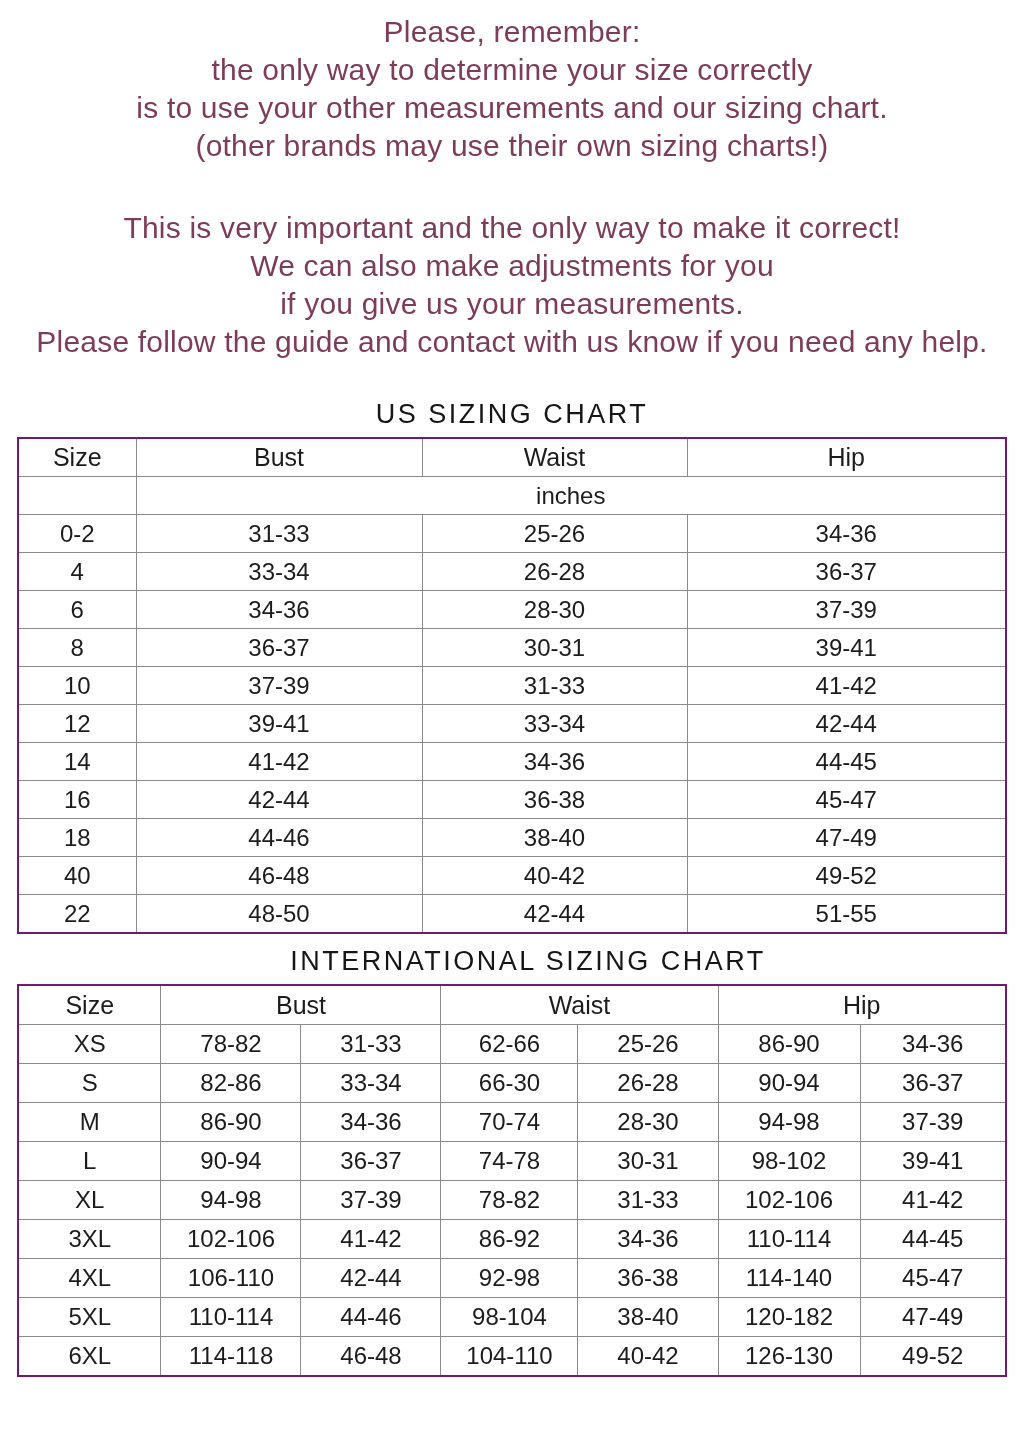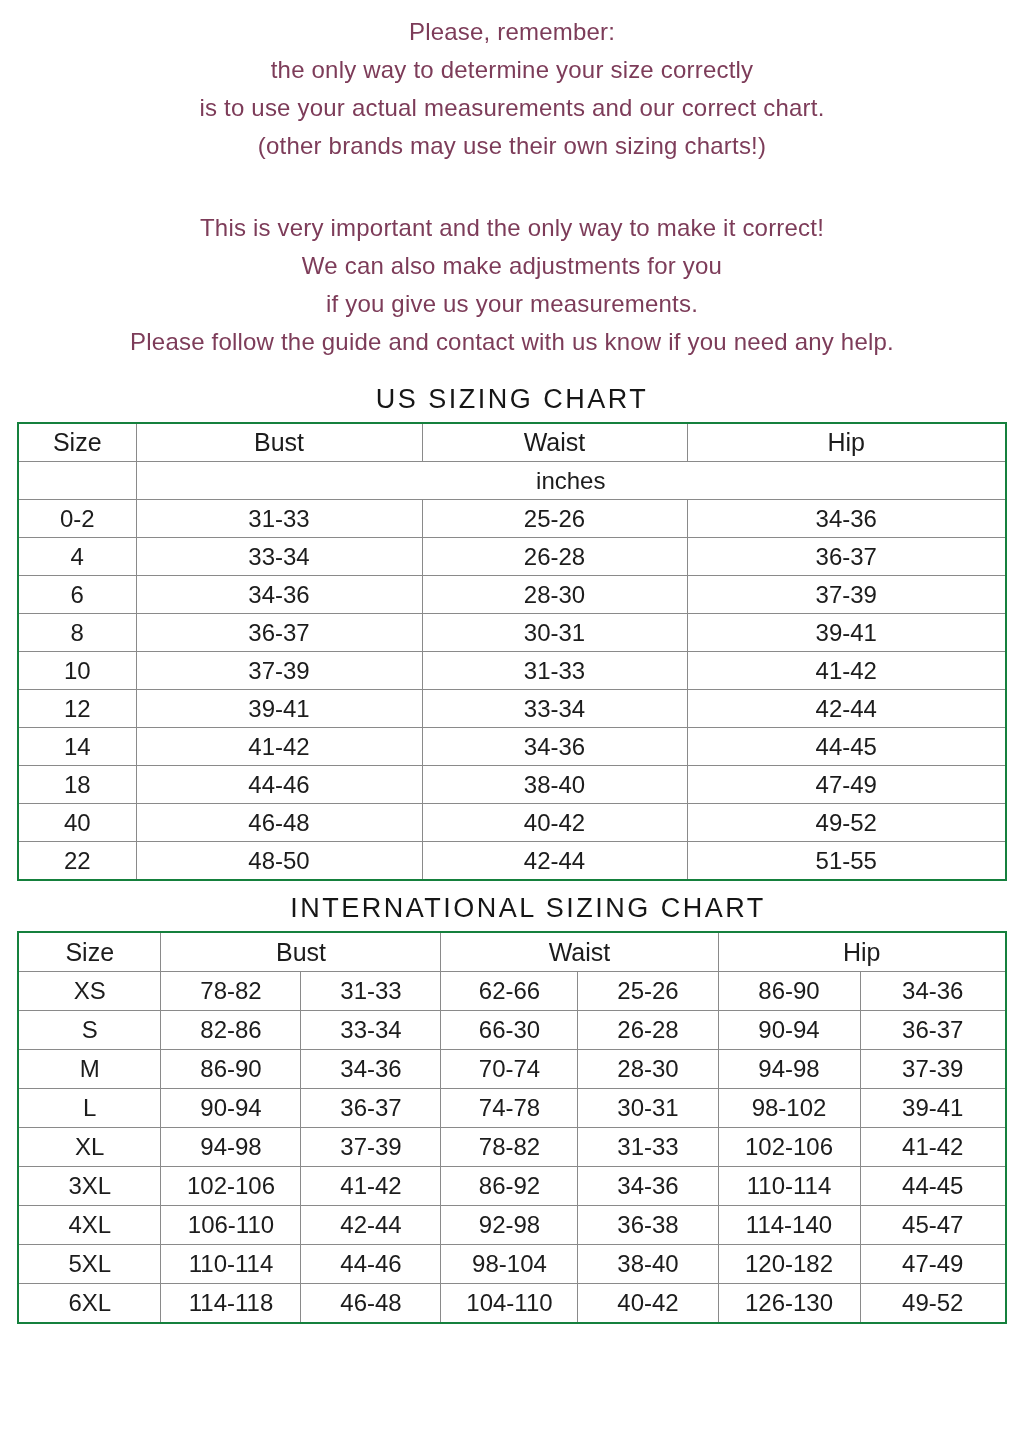--- a/index.html
+++ b/index.html
@@ -17,45 +17,45 @@
   .page {
     width: 1024px;
     height: 1432px;
     background: #ffffff;
   }
   
   .intro {
     padding-top: 13px;
     text-align: center;
     color: #7d3c59;
-    font-size: 24px;
+    font-size: 30px;
     font-weight: 300;
     line-height: 38px;
     letter-spacing: 0.2px;
   }
   .intro p { margin: 0; }
   .intro .para-gap { height: 44px; }
   
   .chart-title {
     margin: 0;
     text-align: center;
     color: #161616;
     font-size: 27px;
     font-weight: 300;
     letter-spacing: 2.5px;
   }
-  #us-title   { margin-top: 23px; margin-bottom: 7px; }
+  #us-title   { margin-top: 38px; margin-bottom: 7px; }
   #intl-title { margin-top: 12px; margin-bottom: 7px; margin-left: 32px; }
   
   table.size-table {
     border-collapse: collapse;
     table-layout: fixed;
     margin: 0 auto;
     width: 988px;
-    border: 2px solid #15803d;
+    border: 2px solid #701a75;
     color: #1c1c1c;
     font-size: 24px;
     font-weight: 300;
   }
   table.size-table th,
   table.size-table td {
     border: 1px solid #8a8a8a;
     text-align: center;
     vertical-align: middle;
     padding: 0;
@@ -68,21 +68,21 @@
   table.size-table th { font-size: 25px; }
 </style>
 </head>
 <body>
 
 <main class="page">
 
   <section class="intro">
     <p>Please, remember:</p>
     <p>the only way to determine your size correctly</p>
-    <p>is to use your actual measurements and our correct chart.</p>
+    <p>is to use your other measurements and our sizing chart.</p>
     <p>(other brands may use their own sizing charts!)</p>
     <div class="para-gap"></div>
     <p>This is very important and the only way to make it correct!</p>
     <p>We can also make adjustments for you</p>
     <p>if you give us your measurements.</p>
     <p>Please follow the guide and contact with us know if you need any help.</p>
   </section>
 
   <h2 id="us-title" class="chart-title">US SIZING CHART</h2>
 
@@ -142,20 +142,26 @@
           <td>33-34</td>
           <td>42-44</td>
         </tr>
         <tr>
           <td>14</td>
           <td>41-42</td>
           <td>34-36</td>
           <td>44-45</td>
         </tr>
         <tr>
+          <td>16</td>
+          <td>42-44</td>
+          <td>36-38</td>
+          <td>45-47</td>
+        </tr>
+        <tr>
           <td>18</td>
           <td>44-46</td>
           <td>38-40</td>
           <td>47-49</td>
         </tr>
         <tr>
           <td>40</td>
           <td>46-48</td>
           <td>40-42</td>
           <td>49-52</td>

